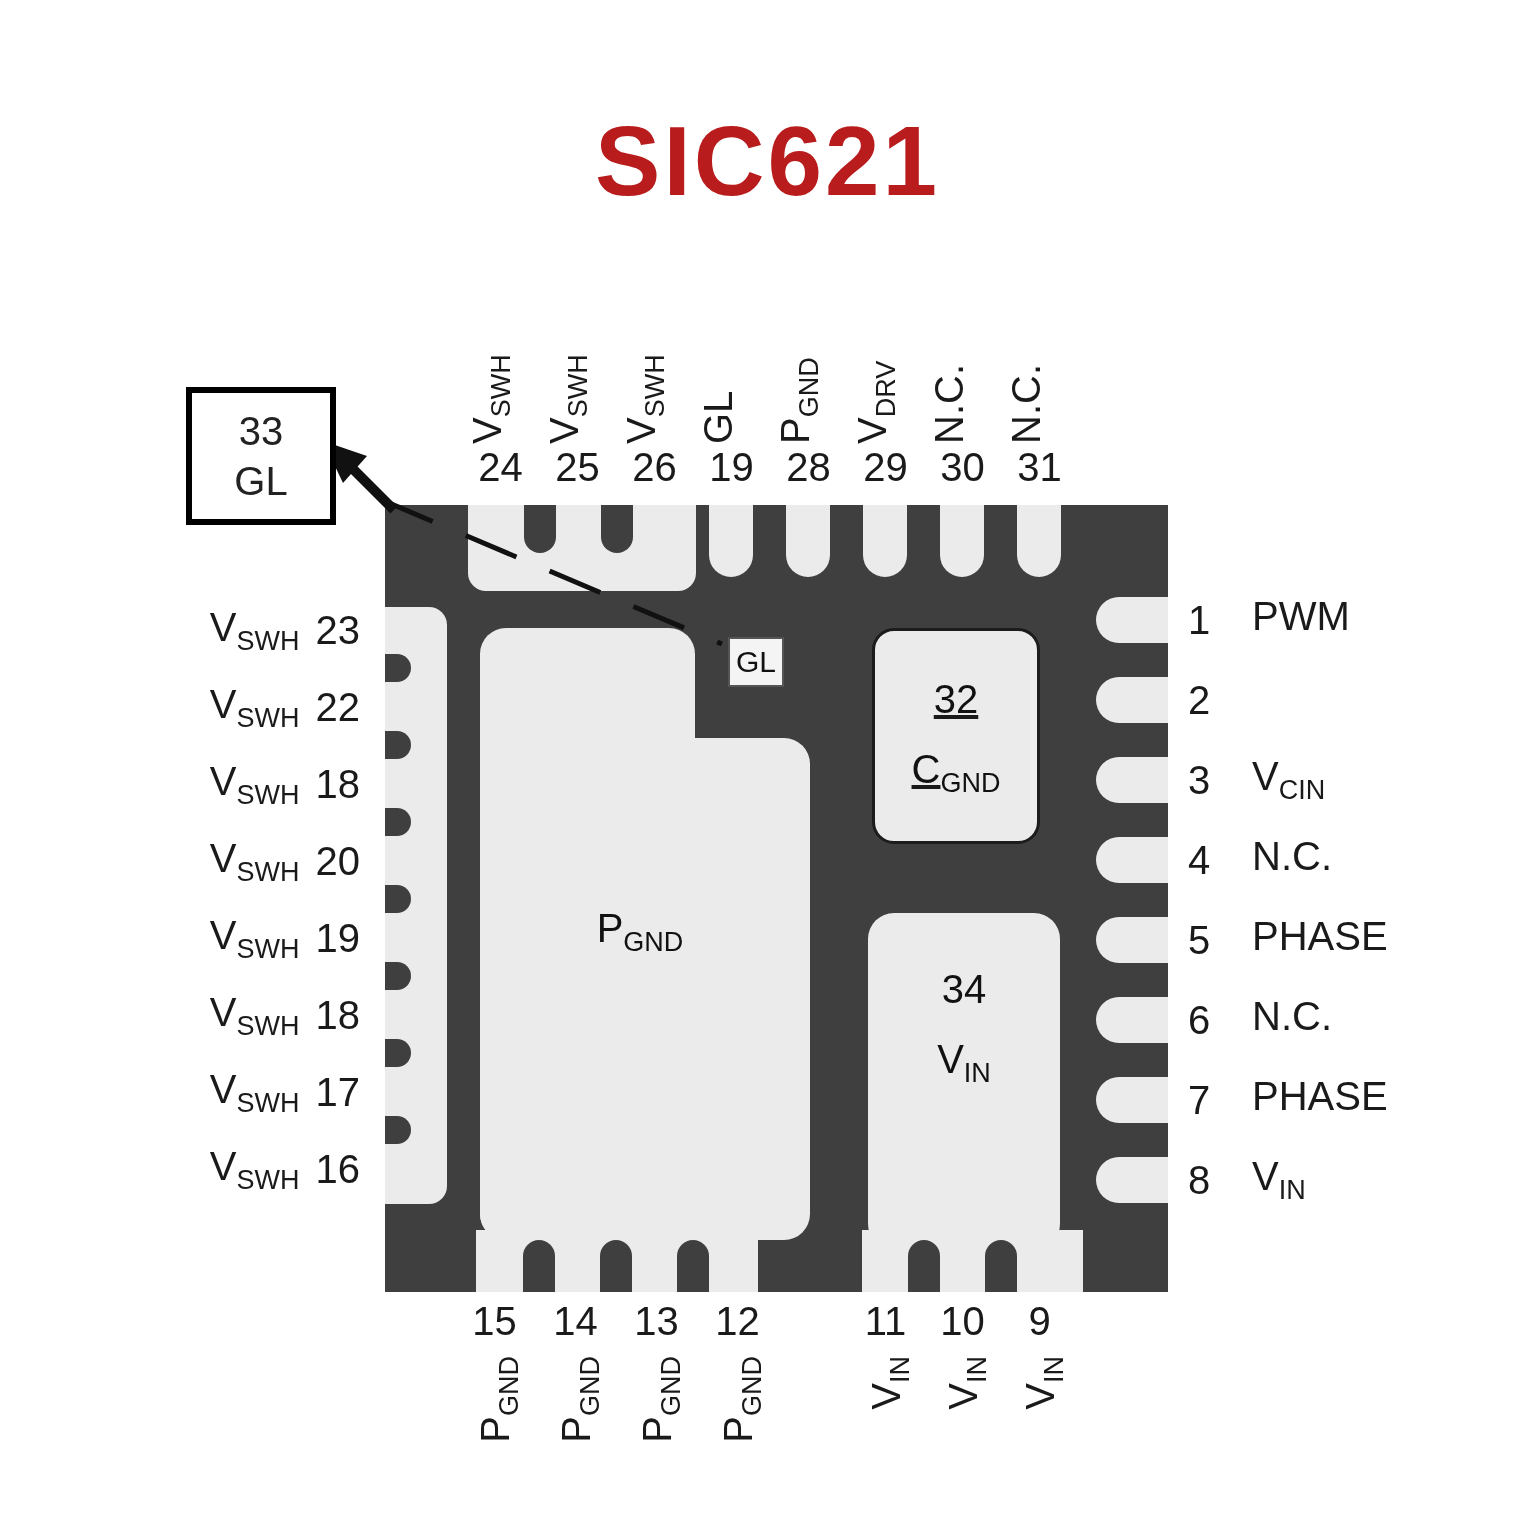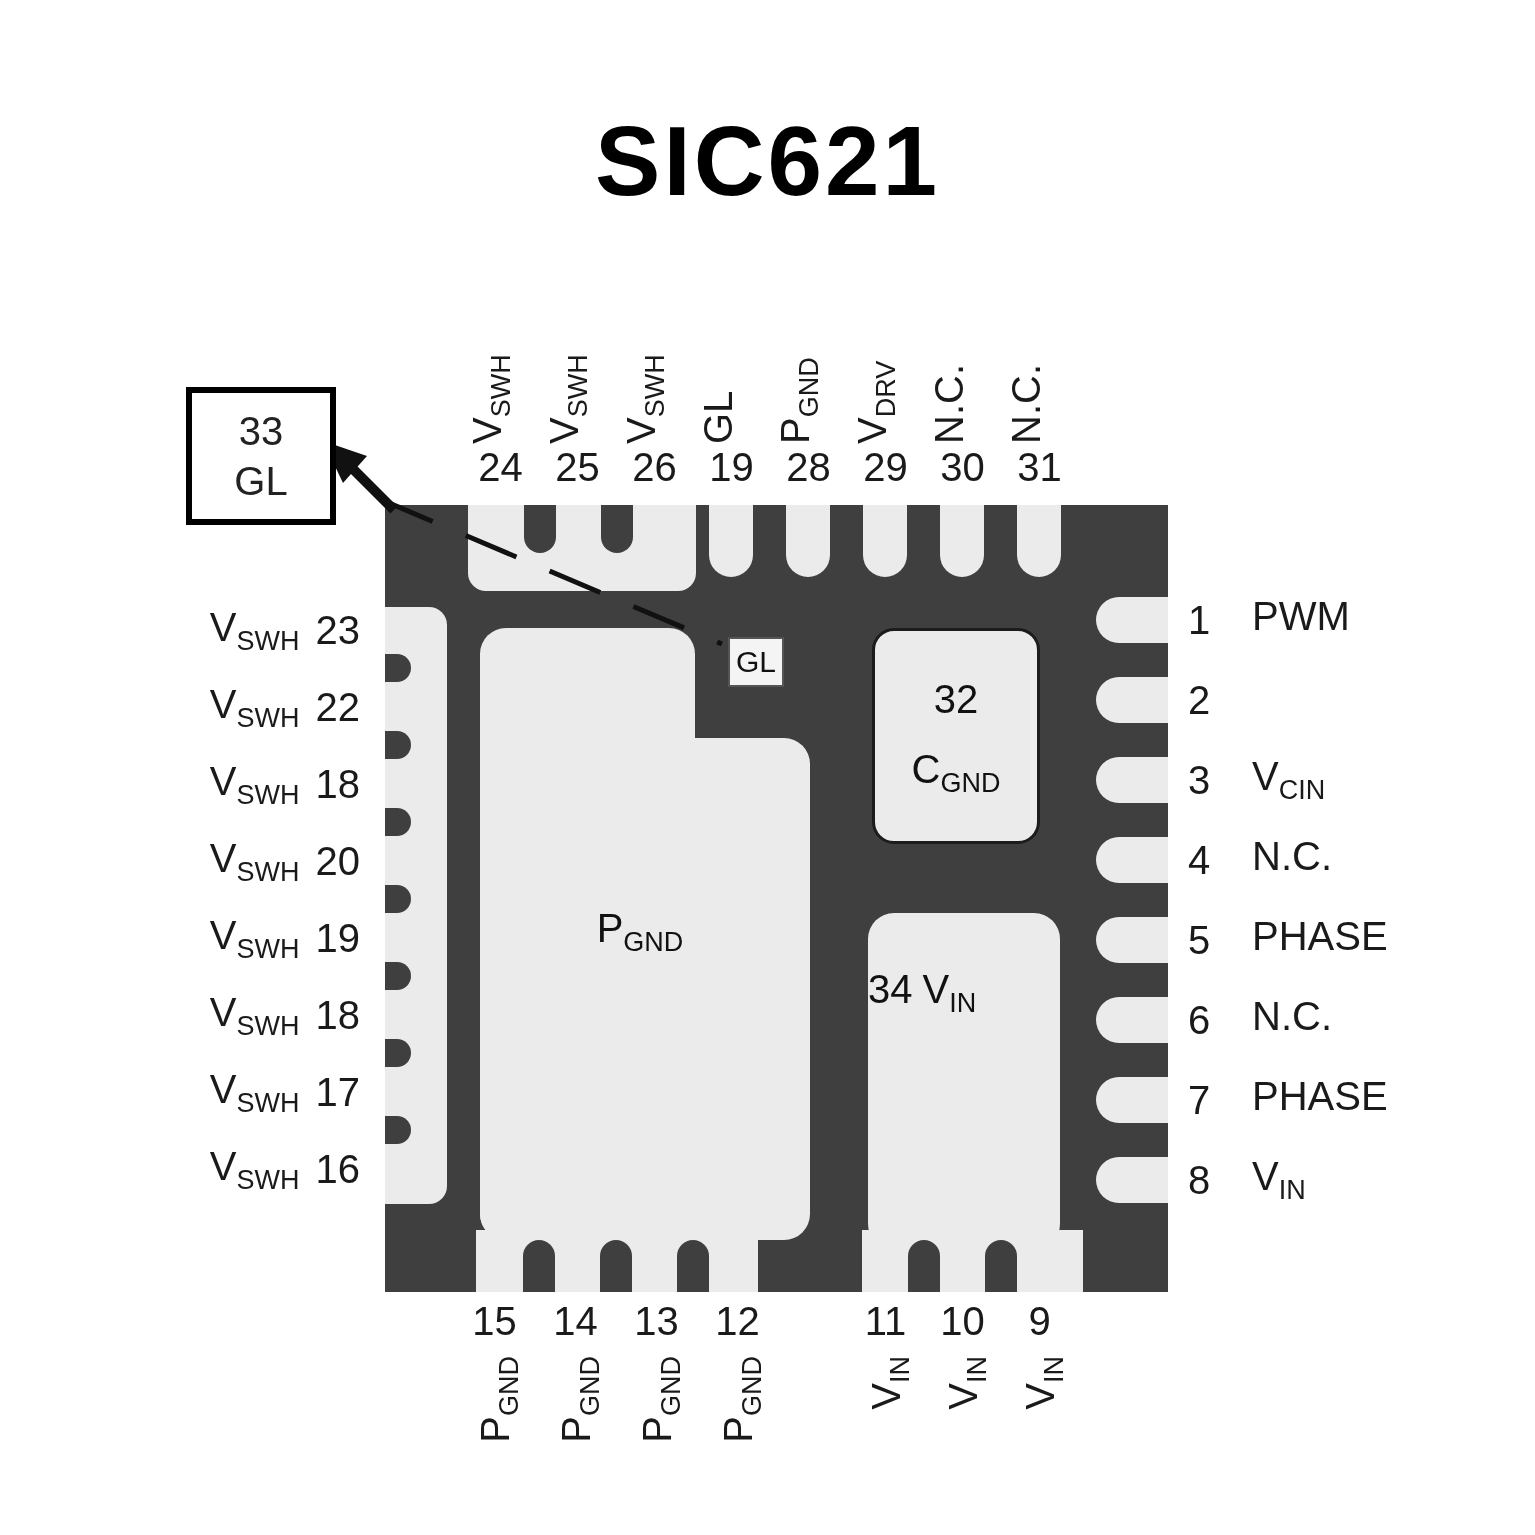--- a/index.html
+++ b/index.html
@@ -7,21 +7,21 @@
     --pad:#ebebeb;
     --ink:#1a1a1a;
   }
   html,body{margin:0;padding:0;background:#fff;}
   .stage{
     position:relative;width:1535px;height:1535px;background:#fff;overflow:hidden;
     font-family:"Liberation Sans", sans-serif;color:var(--ink);
   }
   .title{
     position:absolute;left:0;top:105px;width:100%;text-align:center;
-    font-size:98px;font-weight:800;letter-spacing:3px;color:#000000;
+    font-size:98px;font-weight:800;letter-spacing:3px;color:#b91c1c;
   }
   
   .chip{position:absolute;left:385px;top:505px;width:783px;height:787px;background:var(--chip);}
   .pad{position:absolute;background:var(--pad);}
   .notch{position:absolute;background:var(--chip);}
   
   .strip-top{left:83px;top:0;width:228px;height:86px;border-radius:0 0 18px 18px;}
   .notch-t1{left:139px;top:0;width:32px;height:48px;border-radius:0 0 16px 16px;}
   .notch-t2{left:216px;top:0;width:32px;height:48px;border-radius:0 0 16px 16px;}
   
@@ -34,31 +34,31 @@
   .ln5{top:457px;} .ln6{top:534px;} .ln7{top:611px;}
   
   .rpads{position:absolute;right:0;top:75px;width:72px;display:flex;flex-direction:column;}
   .rp{height:80px;display:flex;align-items:center;justify-content:flex-end;}
   .rp > div{width:72px;height:46px;background:var(--pad);border-radius:23px 0 0 23px;}
   
   .pad35a{left:95px;top:123px;width:215px;height:612px;border-radius:26px;}
   .pad35b{left:95px;top:233px;width:330px;height:502px;border-radius:26px;}
   .pad34{left:483px;top:408px;width:192px;height:337px;border-radius:26px;}
   .pad32{left:487px;top:123px;width:162px;height:210px;border-radius:22px;border:3px solid #1c1c1c;
-         display:flex;flex-direction:column;justify-content:center;gap:10px;}
+         display:flex;flex-direction:column;justify-content:center;gap:10px;text-decoration:underline;}
   
   .btabL{left:91px;top:725px;width:282px;height:62px;}
   .btabR{left:477px;top:725px;width:221px;height:62px;}
   .bn{top:735px;width:32px;height:52px;border-radius:16px 16px 0 0;}
   .bn1{left:138px;} .bn2{left:215px;} .bn3{left:292px;}
   .bn4{left:523px;} .bn5{left:600px;}
   
   .padtext{font-size:40px;color:#111;text-align:center;line-height:1.5;}
   .pad35text{position:absolute;left:150px;top:393px;width:210px;}
-  .pad34text{padding-top:46px;display:flex;flex-direction:row;align-items:flex-start;gap:10px;}
+  .pad34text{padding-top:46px;display:flex;flex-direction:column;align-items:center;gap:10px;}
   sub{font-size:27px;}
   
   .glbox{position:absolute;left:343px;top:132px;width:52px;height:46px;background:#f4f4f4;
          border:2px solid #555;display:flex;align-items:center;justify-content:center;
          font-size:30px;color:#111;z-index:4;}
   
   .pin33{position:absolute;left:186px;top:387px;width:138px;height:126px;background:#fff;
          border:6px solid #000;display:flex;flex-direction:column;align-items:center;justify-content:center;
          font-size:40px;line-height:1.25;color:#222;z-index:6;}
   

